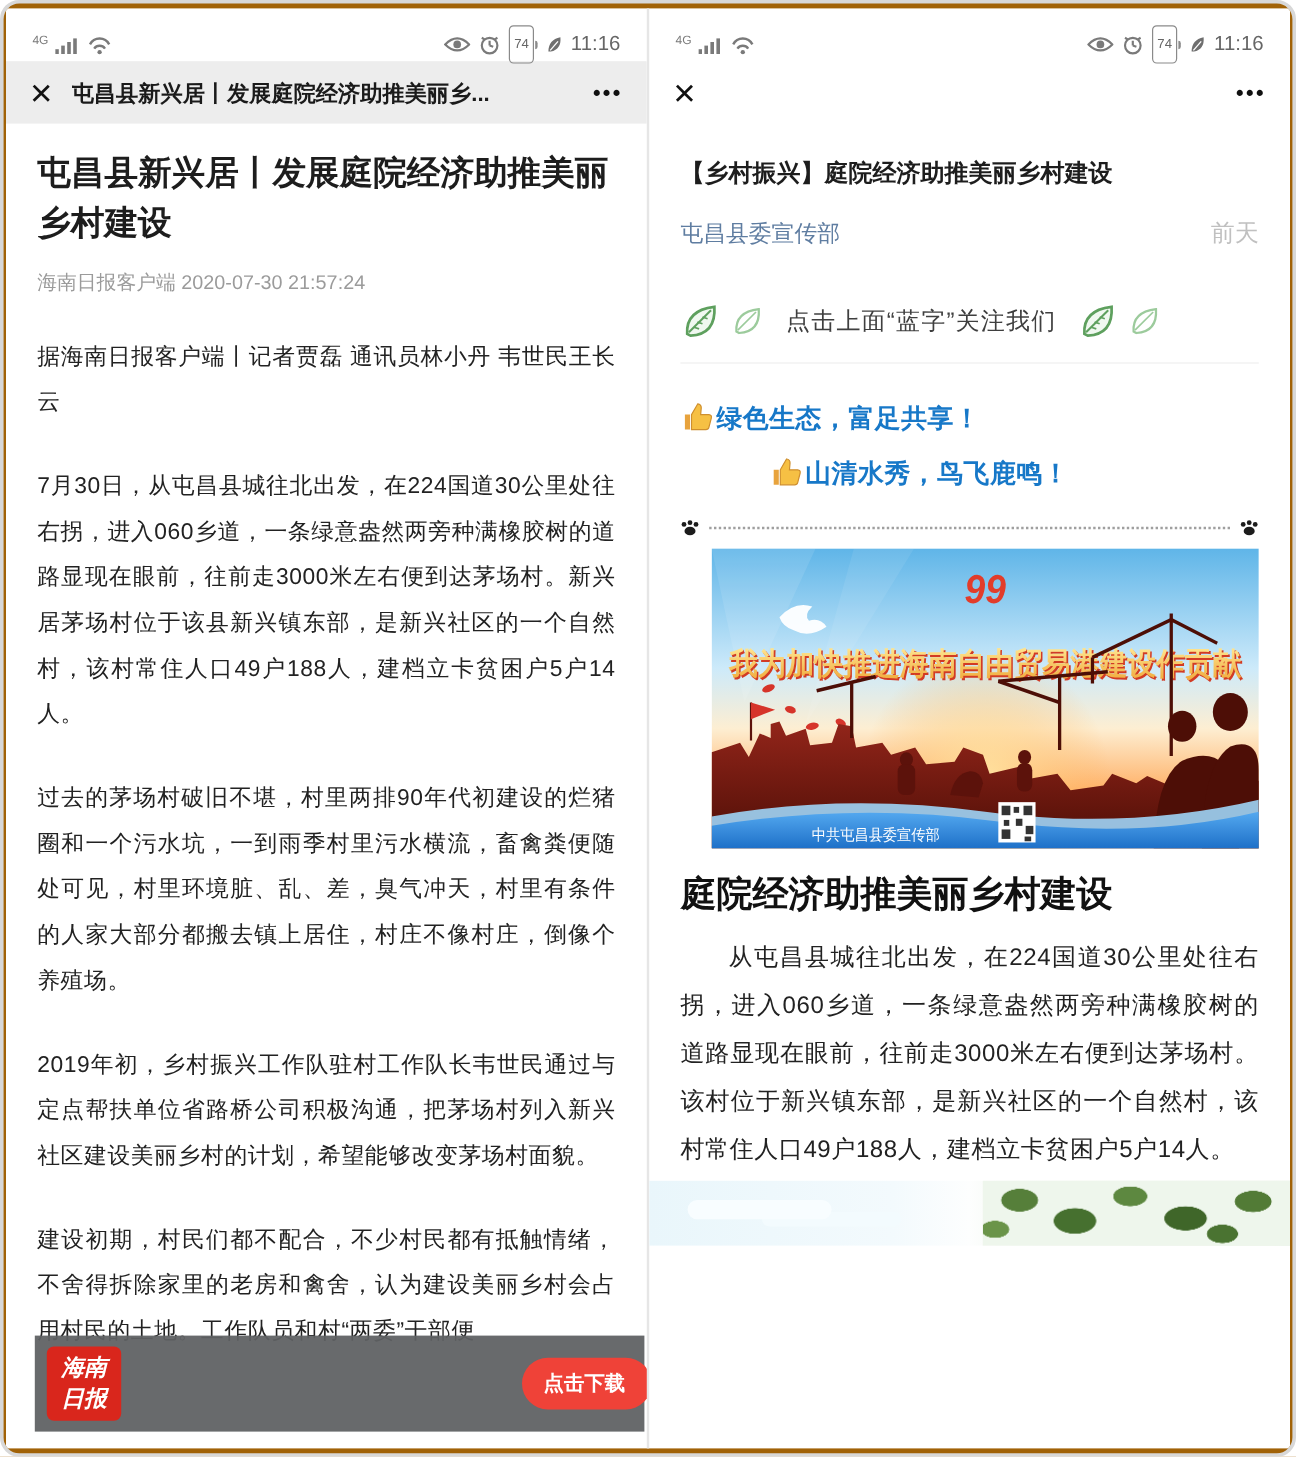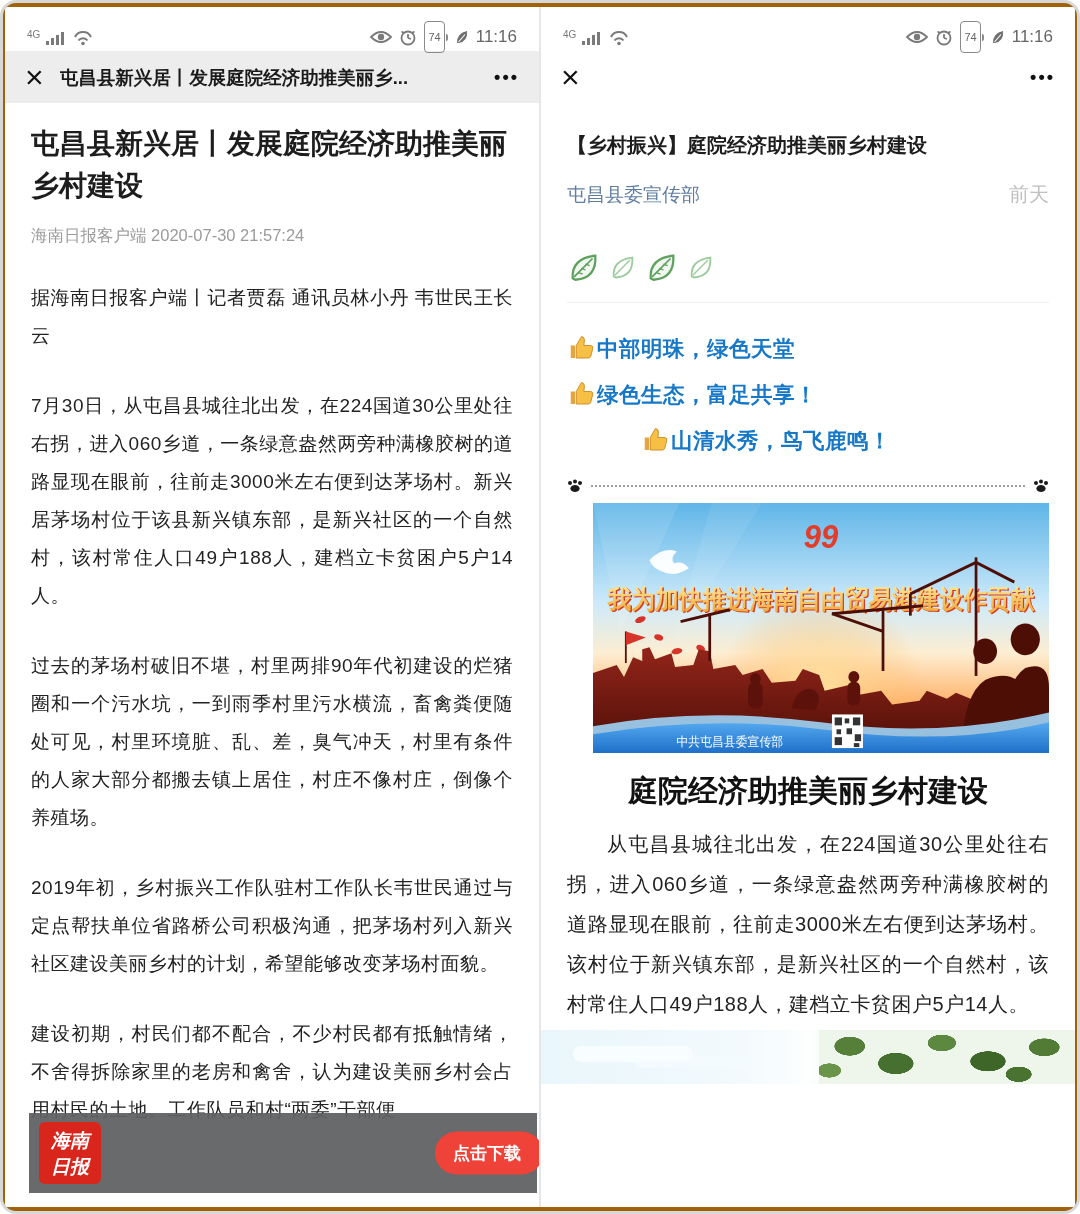--- a/index.html
+++ b/index.html
@@ -58,21 +58,21 @@
   .follow-text { font-size:20px; color:#3f3f3f; margin:0 10px; letter-spacing:1px; }
   .hr { margin-top:18px; border-top:1px solid #efefef; }
   .slogans { margin-top:22px; }
   .slogan { display:flex; align-items:center; height:46px; }
   .slogan.indent { padding-left:74px; }
   .slogan span { font-size:21.5px; font-weight:700; color:#1778c8; letter-spacing:0.5px; }
   .paw-divider { margin-top:14px; display:flex; align-items:center; height:18px; }
   .paw-line { flex:1; border-top:2px dotted #9f9f9f; margin:0 8px; height:0; }
   .banner-wrap { margin-top:8px;margin-left:26px; }
   .banner-svg { width:100%; height:250px; display:block; }
-  .r-section-title { margin-top:18px; text-align:center; font-size:30px; font-weight:700; color:#111; }
+  .r-section-title { margin-top:18px; text-align:left; font-size:30px; font-weight:700; color:#111; }
   .r-p { margin-top:12px; font-size:20px; line-height:40px; color:#222; text-align:justify;
          text-indent:2em; letter-spacing:0.5px; }
   .photo-strip { margin-top:6px; height:54px; position:relative;
                  background:linear-gradient(90deg,#e9f6fb 0%,#f3fafd 38%,#fdfefe 50%,#f2f8f1 58%,#e3efe0 100%); }
   .cloud { position:absolute; left:6%; top:30%; width:120px; height:16px; border-radius:10px;
            background:#f8fdff; box-shadow:60px 8px 0 -2px #f3fbfe; }
   .foliage { position:absolute; right:0; top:0; bottom:0; width:48%;
     background:
       radial-gradient(26px 16px at 12% 30%, #567f3a 0 58%, transparent 60%),
       radial-gradient(30px 18px at 30% 62%, #46702f 0 58%, transparent 60%),
@@ -228,41 +228,35 @@
       <div class="follow-row">
         <svg width="34" height="34" viewBox="0 0 24 24">
           <path d="M4,20 Q3,6 20,4 Q21,20 6,21 Z" fill="#f0f8f0" stroke="#5ea05e" stroke-width="1.6"></path>
           <path d="M5,19 Q12,12 18,6" stroke="#5ea05e" stroke-width="1.2" fill="none"></path>
           <path d="M8,16 l3,1 M10,13 l3,1 M13,10 l3,1" stroke="#5ea05e" stroke-width="1" fill="none"></path>
           </svg>
         <svg width="28" height="28" viewBox="0 0 24 24">
           <path d="M4,20 Q3,6 20,4 Q21,20 6,21 Z" fill="#ffffff" stroke="#9ccb9c" stroke-width="1.6"></path>
           <path d="M5,19 Q12,12 18,6" stroke="#9ccb9c" stroke-width="1.2" fill="none"></path>
           </svg>
+        <span class="follow-text">点击上面“蓝字”关注我们</span>
         <svg width="34" height="34" viewBox="0 0 24 24">
           <path d="M4,20 Q3,6 20,4 Q21,20 6,21 Z" fill="#f0f8f0" stroke="#5ea05e" stroke-width="1.6"></path>
           <path d="M5,19 Q12,12 18,6" stroke="#5ea05e" stroke-width="1.2" fill="none"></path>
           <path d="M8,16 l3,1 M10,13 l3,1 M13,10 l3,1" stroke="#5ea05e" stroke-width="1" fill="none"></path>
           </svg>
         <svg width="28" height="28" viewBox="0 0 24 24">
           <path d="M4,20 Q3,6 20,4 Q21,20 6,21 Z" fill="#ffffff" stroke="#9ccb9c" stroke-width="1.6"></path>
           <path d="M5,19 Q12,12 18,6" stroke="#9ccb9c" stroke-width="1.2" fill="none"></path>
           </svg>
       </div>
 
       <div class="hr"></div>
 
       <div class="slogans">
-        <div class="slogan">
-          <svg width="30" height="30" viewBox="0 0 24 24">
-            <path d="M3,10 h3.4 v10 H3 z" fill="#e8a33d"></path>
-            <path d="M7.4,20 V10 l4.2,-7.2 q2.3,0.3 2.3,2.7 L13.5,10 H19 q2.1,0.3 1.6,2.3 l-1.6,6.2 q-0.4,1.5 -2,1.5 z" fill="#f6c044" stroke="#cf8f2e" stroke-width="0.8"></path>
-            </svg>
-          <span>中部明珠，绿色天堂</span>
-        </div>
         <div class="slogan">
           <svg width="30" height="30" viewBox="0 0 24 24">
             <path d="M3,10 h3.4 v10 H3 z" fill="#e8a33d"></path>
             <path d="M7.4,20 V10 l4.2,-7.2 q2.3,0.3 2.3,2.7 L13.5,10 H19 q2.1,0.3 1.6,2.3 l-1.6,6.2 q-0.4,1.5 -2,1.5 z" fill="#f6c044" stroke="#cf8f2e" stroke-width="0.8"></path>
             </svg>
           <span>绿色生态，富足共享！</span>
         </div>
         <div class="slogan indent">
           <svg width="30" height="30" viewBox="0 0 24 24">
             <path d="M3,10 h3.4 v10 H3 z" fill="#e8a33d"></path>

